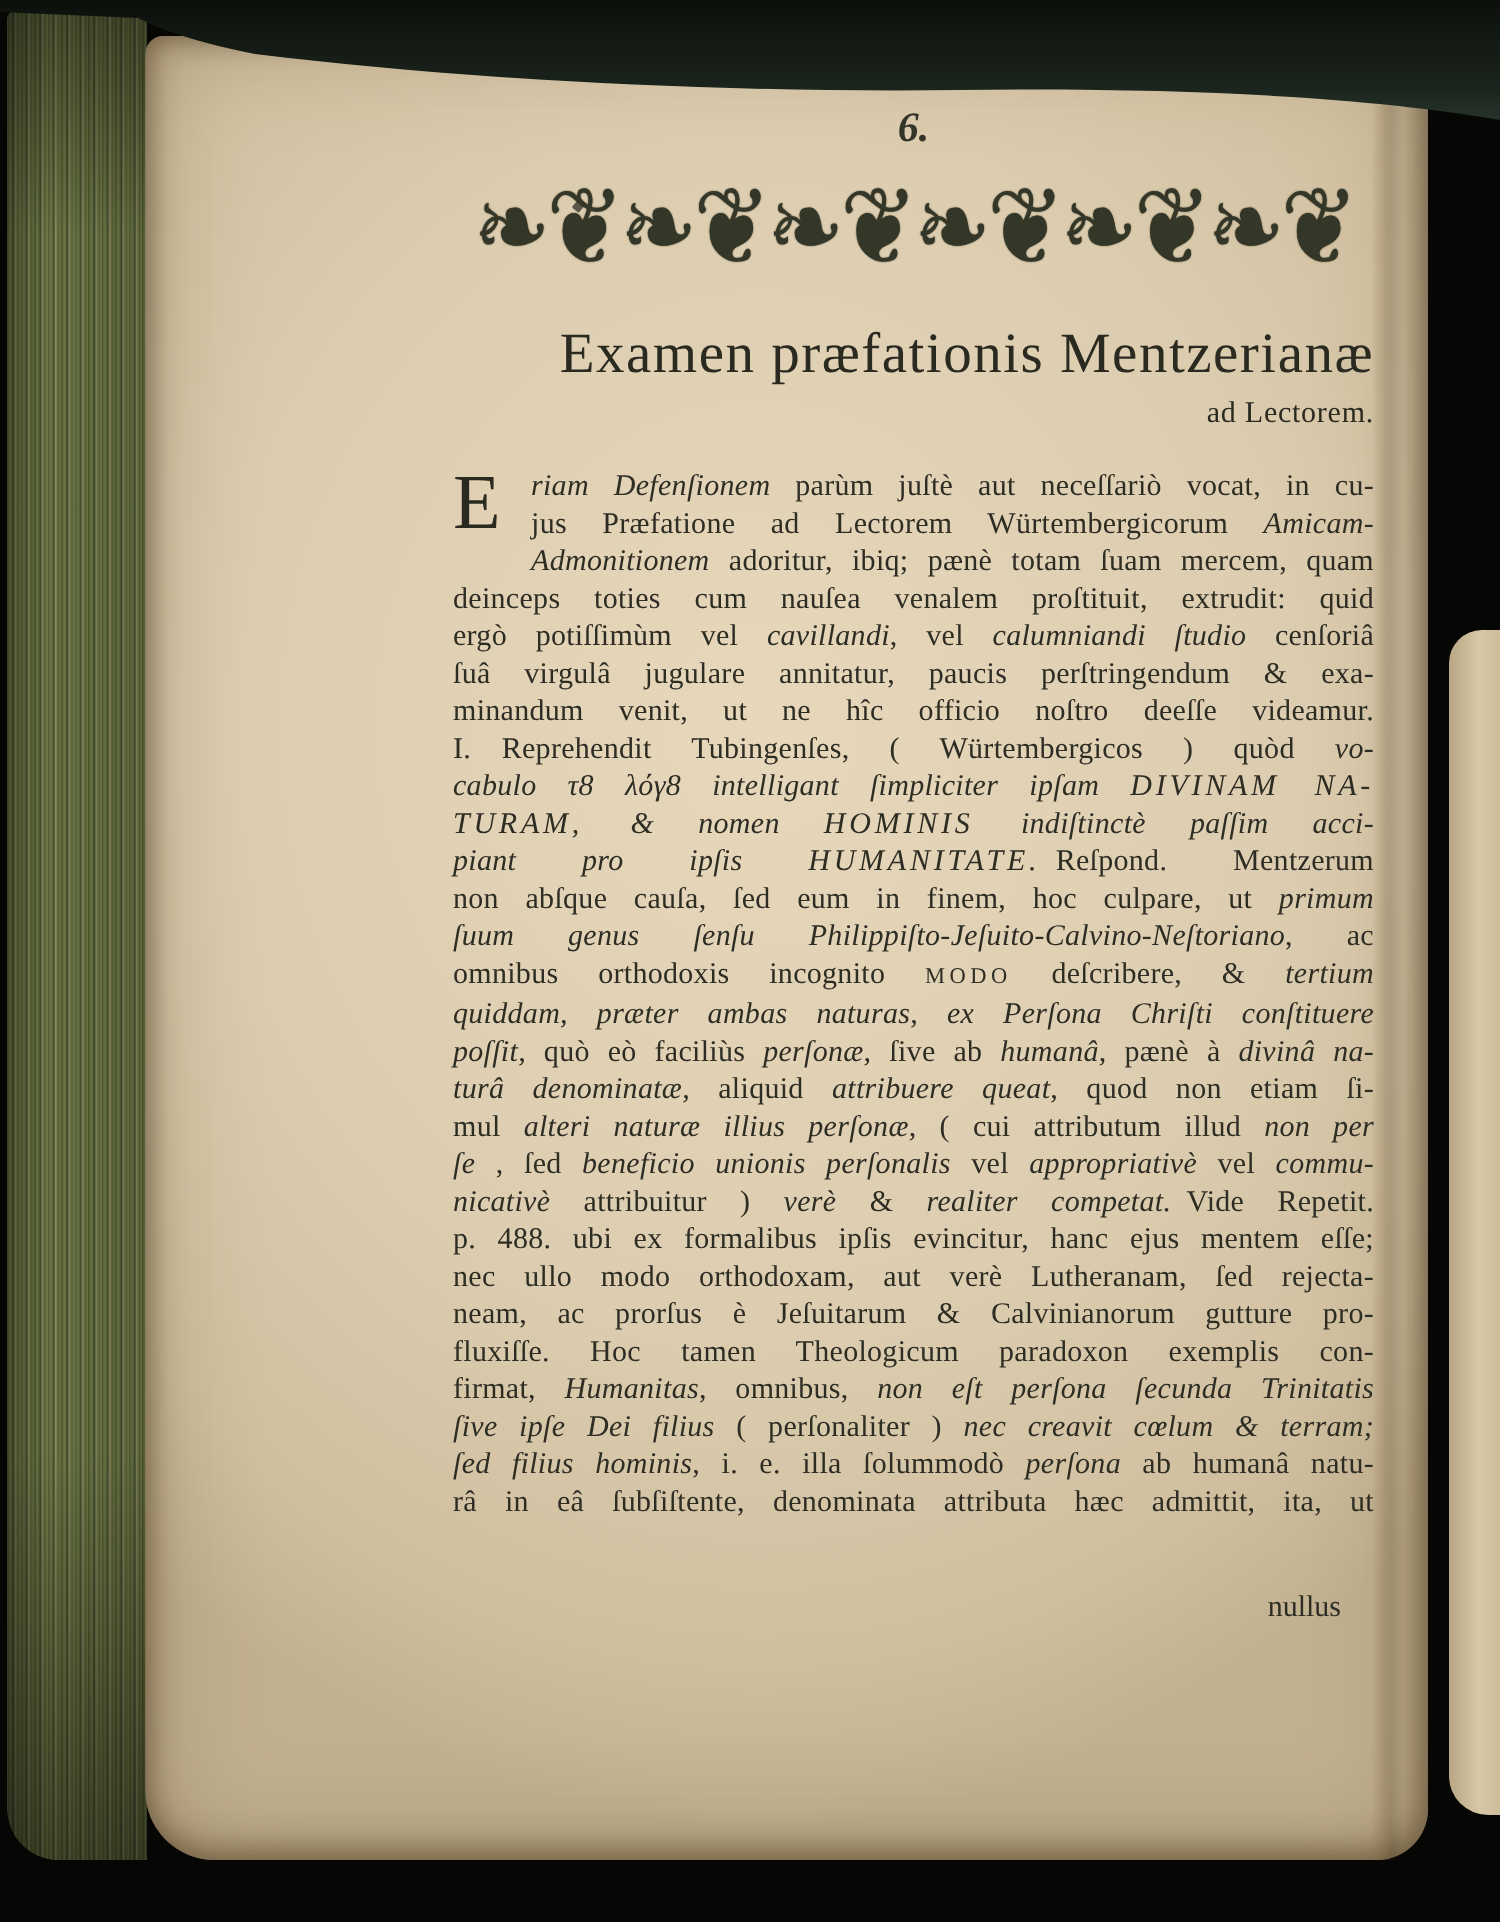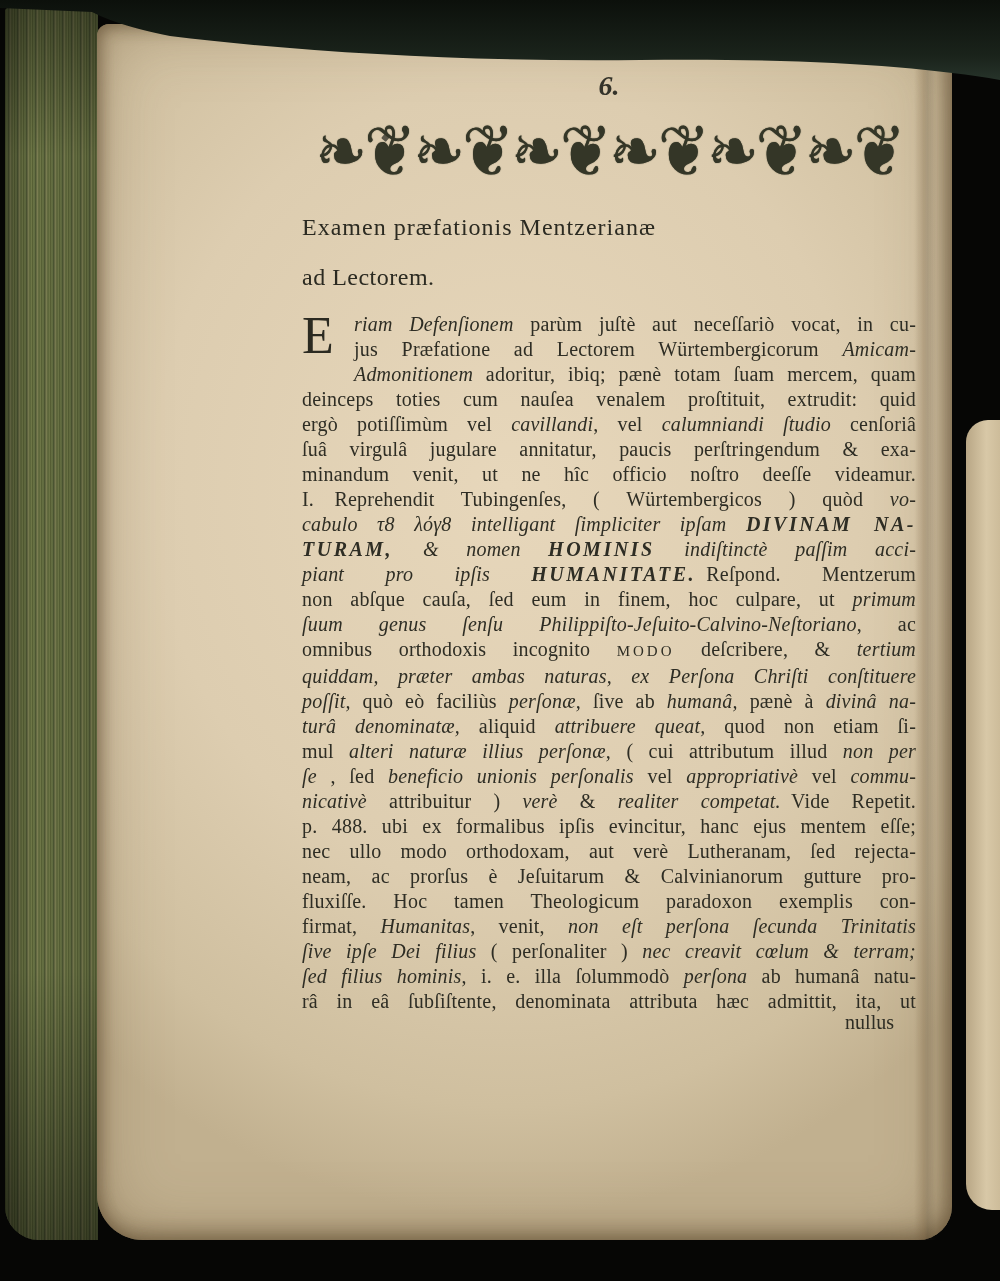--- a/index.html
+++ b/index.html
@@ -35,35 +35,35 @@
   .top-band{position:absolute;left:0;top:0;pointer-events:none;}
 
   
   .content{position:absolute;left:205px;top:0;width:614px;color:#2e2d24;}
   .pagenum{position:absolute;top:46px;width:100%;text-align:center;
     font-style:italic;font-size:28px;font-weight:bold;color:#34332a;}
   .ornament{position:absolute;top:78px;width:100%;height:92px;text-align:center;
     font-family:"DejaVu Sans",sans-serif;font-size:62px;line-height:86px;letter-spacing:-3px;
     color:#343627;transform:scaleY(1.16);transform-origin:top;overflow:hidden;
     text-shadow:0 0 1px #343627;}
-  .title1{position:absolute;top:190px;width:100%;margin:0;text-align:left;
-    font-size:24px;font-weight:normal;letter-spacing:1px;color:#2b2a21;}
-  .title2{position:absolute;top:240px;width:100%;margin:0;text-align:left;
-    font-size:24px;font-weight:normal;letter-spacing:.5px;color:#2b2a21;}
+  .title1{position:absolute;top:190px;width:100%;margin:0;text-align:right;
+    font-size:38px;font-weight:normal;letter-spacing:1px;color:#2b2a21;}
+  .title2{position:absolute;top:240px;width:100%;margin:0;text-align:right;
+    font-size:20px;font-weight:normal;letter-spacing:.5px;color:#2b2a21;}
 
   .body{position:absolute;top:288px;width:100%;font-size:20px;line-height:25px;
     letter-spacing:.2px;}
   .line{text-align:justify;text-align-last:justify;white-space:normal;}
   .line span.i{font-style:italic;}
-  .line span.caps{letter-spacing:2.5px;font-weight:bold;}
+  .line span.caps{letter-spacing:2.5px;}
   .line span.sc{font-size:15px;letter-spacing:3px;}
   .dropcap{float:left;font-size:52px;line-height:46px;height:50px;width:44px;
     padding:1px 8px 0 0;color:#2b2a21;}
 
-  .catchword{position:absolute;top:987px;right:22px;font-size:20px;color:#2e2d24;}
+  .catchword{position:absolute;top:1036px;right:22px;font-size:20px;color:#2e2d24;}
 </style>
 </head>
 <body>
 
 <div class="scene">
 
   <div class="fore-edge"></div>
 
   <div class="next-page"></div>
 
@@ -96,21 +96,21 @@
           <div class="line"><span class="i">quiddam, præter ambas naturas, ex Perſona Chriſti conſtituere</span></div>
           <div class="line"><span class="i">poſſit, </span><span>quò eò faciliùs </span><span class="i">perſonæ, </span><span>ſive ab </span><span class="i">humanâ, </span><span>pænè à </span><span class="i">divinâ na-</span></div>
           <div class="line"><span class="i">turâ denominatæ, </span><span>aliquid </span><span class="i">attribuere queat, </span><span>quod non etiam ſi-</span></div>
           <div class="line"><span>mul </span><span class="i">alteri naturæ illius perſonæ, </span><span>( cui attributum illud </span><span class="i">non per</span></div>
           <div class="line"><span class="i">ſe</span><span> , ſed </span><span class="i">beneficio unionis perſonalis </span><span>vel </span><span class="i">appropriativè </span><span>vel </span><span class="i">commu-</span></div>
           <div class="line"><span class="i">nicativè </span><span>attribuitur ) </span><span class="i">verè </span><span>&amp; </span><span class="i">realiter competat.</span><span> Vide Repetit.</span></div>
           <div class="line"><span>p. 488. ubi ex formalibus ipſis evincitur, hanc ejus mentem eſſe;</span></div>
           <div class="line"><span>nec ullo modo orthodoxam, aut verè Lutheranam, ſed rejecta-</span></div>
           <div class="line"><span>neam, ac prorſus è Jeſuitarum &amp; Calvinianorum gutture pro-</span></div>
           <div class="line"><span>fluxiſſe. Hoc tamen Theologicum paradoxon exemplis con-</span></div>
-          <div class="line"><span>firmat, </span><span class="i">Humanitas</span><span>, venit, </span><span class="i">non eſt perſona ſecunda Trinitatis</span></div>
+          <div class="line"><span>firmat, </span><span class="i">Humanitas</span><span>, omnibus, </span><span class="i">non eſt perſona ſecunda Trinitatis</span></div>
           <div class="line"><span class="i">ſive ipſe Dei filius </span><span>( perſonaliter ) </span><span class="i">nec creavit cœlum &amp; terram;</span></div>
           <div class="line"><span class="i">ſed filius hominis</span><span>, i. e. illa ſolummodò </span><span class="i">perſona </span><span>ab humanâ natu-</span></div>
           <div class="line"><span>râ in eâ ſubſiſtente, denominata attributa hæc admittit, ita, ut</span></div>
         </div>
 
       <div class="catchword">nullus</div>
     </div>
   </div>
 
   <svg class="top-band" width="1000" height="95" viewBox="0 0 1000 95">

